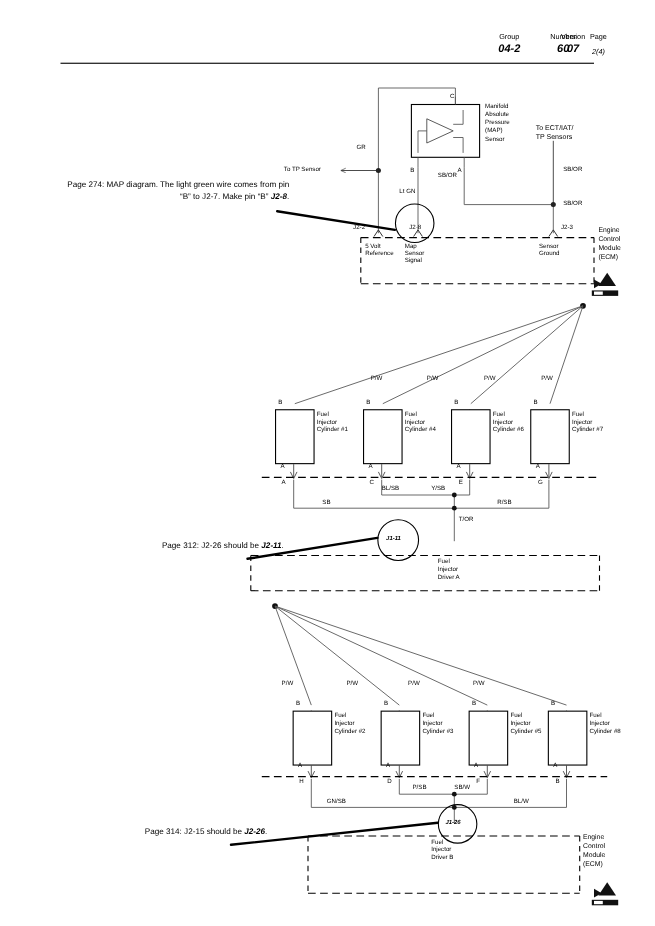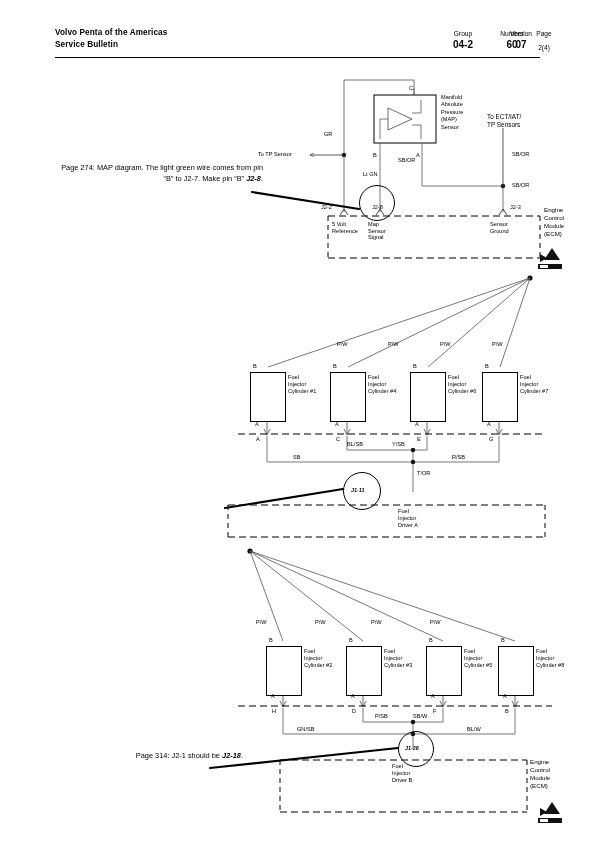--- a/index.html
+++ b/index.html
@@ -4,21 +4,21 @@
 <style>
   html,body{margin:0;padding:0;background:#fff;}
   body{width:595px;height:842px;font-family:"Liberation Sans",sans-serif;color:#000;position:relative;overflow:hidden;}
   #sheet{position:relative;width:595px;height:842px;}
   .abs{position:absolute;}
 
   
   .hdr-title{left:55px;top:27px;font-size:8.2px;font-weight:bold;line-height:11.5px;letter-spacing:.1px;}
   .hdr-col{text-align:center;}
   .hdr-lbl{font-size:6.6px;line-height:9px;}
-  .hdr-val{font-size:10px;font-weight:bold;line-height:12px;margin-top:1px;}
+  .hdr-val{font-size:10px;font-weight:bold;line-height:12px;margin-top:1px;font-style:italic;}
   .hdr-val.small{font-size:6.6px;font-weight:normal;margin-top:4px;}
   .hdr-rule{left:55px;top:57px;width:485px;height:1px;background:#000;}
 
   
   svg.layer{position:absolute;left:0;top:0;width:595px;height:842px;overflow:visible;}
 
   
   .dt{position:absolute;font-size:5.6px;line-height:7.2px;white-space:nowrap;}
   .pin{position:absolute;font-size:5.6px;line-height:6.6px;}
   .note{position:absolute;font-size:7.4px;line-height:10.5px;}
@@ -27,24 +27,20 @@
   .conn{position:absolute;font-size:5.4px;font-style:italic;font-weight:bold;}
   .ecmlbl{position:absolute;font-size:6.2px;line-height:8px;}
   .injbox{position:absolute;border:1px solid #000;background:#fff;}
   .injlbl{position:absolute;font-size:5.6px;line-height:7.2px;}
 </style>
 </head>
 <body>
 
 <div id="sheet">
 
-  <div class="abs hdr-title">
-    <div>Volvo Penta of the Americas</div>
-    <div>Service Bulletin</div>
-  </div>
 
   <div class="abs hdr-col" style="left:440px;top:29px;width:46px;">
     <div class="hdr-lbl">Group</div>
     <div class="hdr-val">04-2</div>
   </div>
 
   <div class="abs hdr-col" style="left:436px;top:29px;width:56px;"></div>
 
   <div class="abs hdr-col" style="left:489px;top:29px;width:46px;">
     <div class="hdr-lbl">Number</div>
@@ -371,20 +367,23 @@
 
   <div class="circ" style="left:343px;top:472px;width:36px;height:36px;"></div>
   <div class="conn" style="left:351px;top:487px;">J1-11</div>
 
   <div class="injlbl" style="left:398px;top:508px;">
     <div>Fuel</div>
     <div>Injector</div>
     <div>Driver A</div>
   </div>
 
+  <div class="note" style="left:58px;top:491px;width:200px;text-align:right;">
+    <span>Page 312:  J2-26 should be </span><span class="em">J2-11</span><span>.</span>
+  </div>
 
   <div class="dt" style="left:256px;top:619px;">P/W</div>
   <div class="dt" style="left:315px;top:619px;">P/W</div>
   <div class="dt" style="left:371px;top:619px;">P/W</div>
   <div class="dt" style="left:430px;top:619px;">P/W</div>
 
   <div class="injbox" style="left:266px;top:646px;width:34px;height:48px;"></div>
   <div class="injbox" style="left:346px;top:646px;width:34px;height:48px;"></div>
   <div class="injbox" style="left:426px;top:646px;width:34px;height:48px;"></div>
   <div class="injbox" style="left:498px;top:646px;width:34px;height:48px;"></div>
@@ -440,16 +439,16 @@
   </div>
 
   <div class="ecmlbl" style="left:530px;top:758px;">
     <div>Engine</div>
     <div>Control</div>
     <div>Module</div>
     <div>(ECM)</div>
   </div>
 
   <div class="note" style="left:58px;top:751px;width:185px;text-align:right;">
-    <span>Page 314: J2-1 should be </span><span class="em">J2-18</span><span>.</span>
+    <span>Page 314: J2-15 should be </span><span class="em">J2-26</span><span>.</span>
   </div>
 
 </div>
 
 </body></html>

